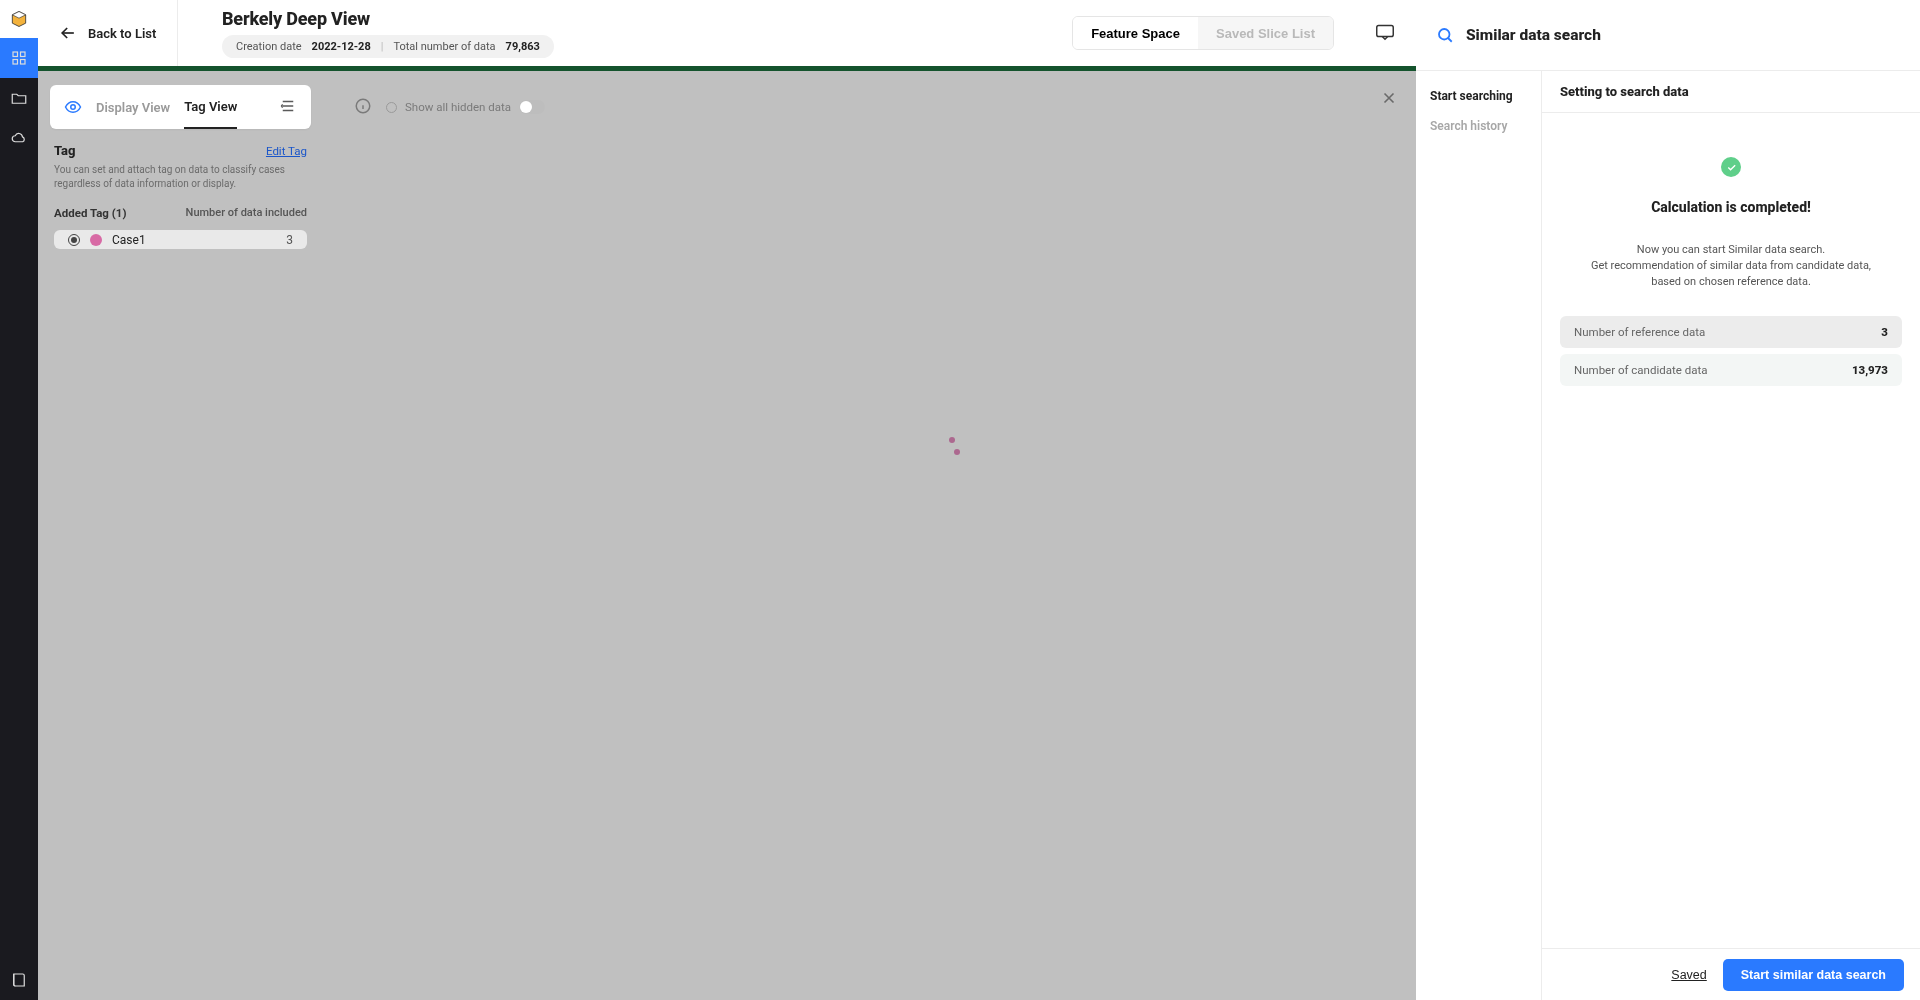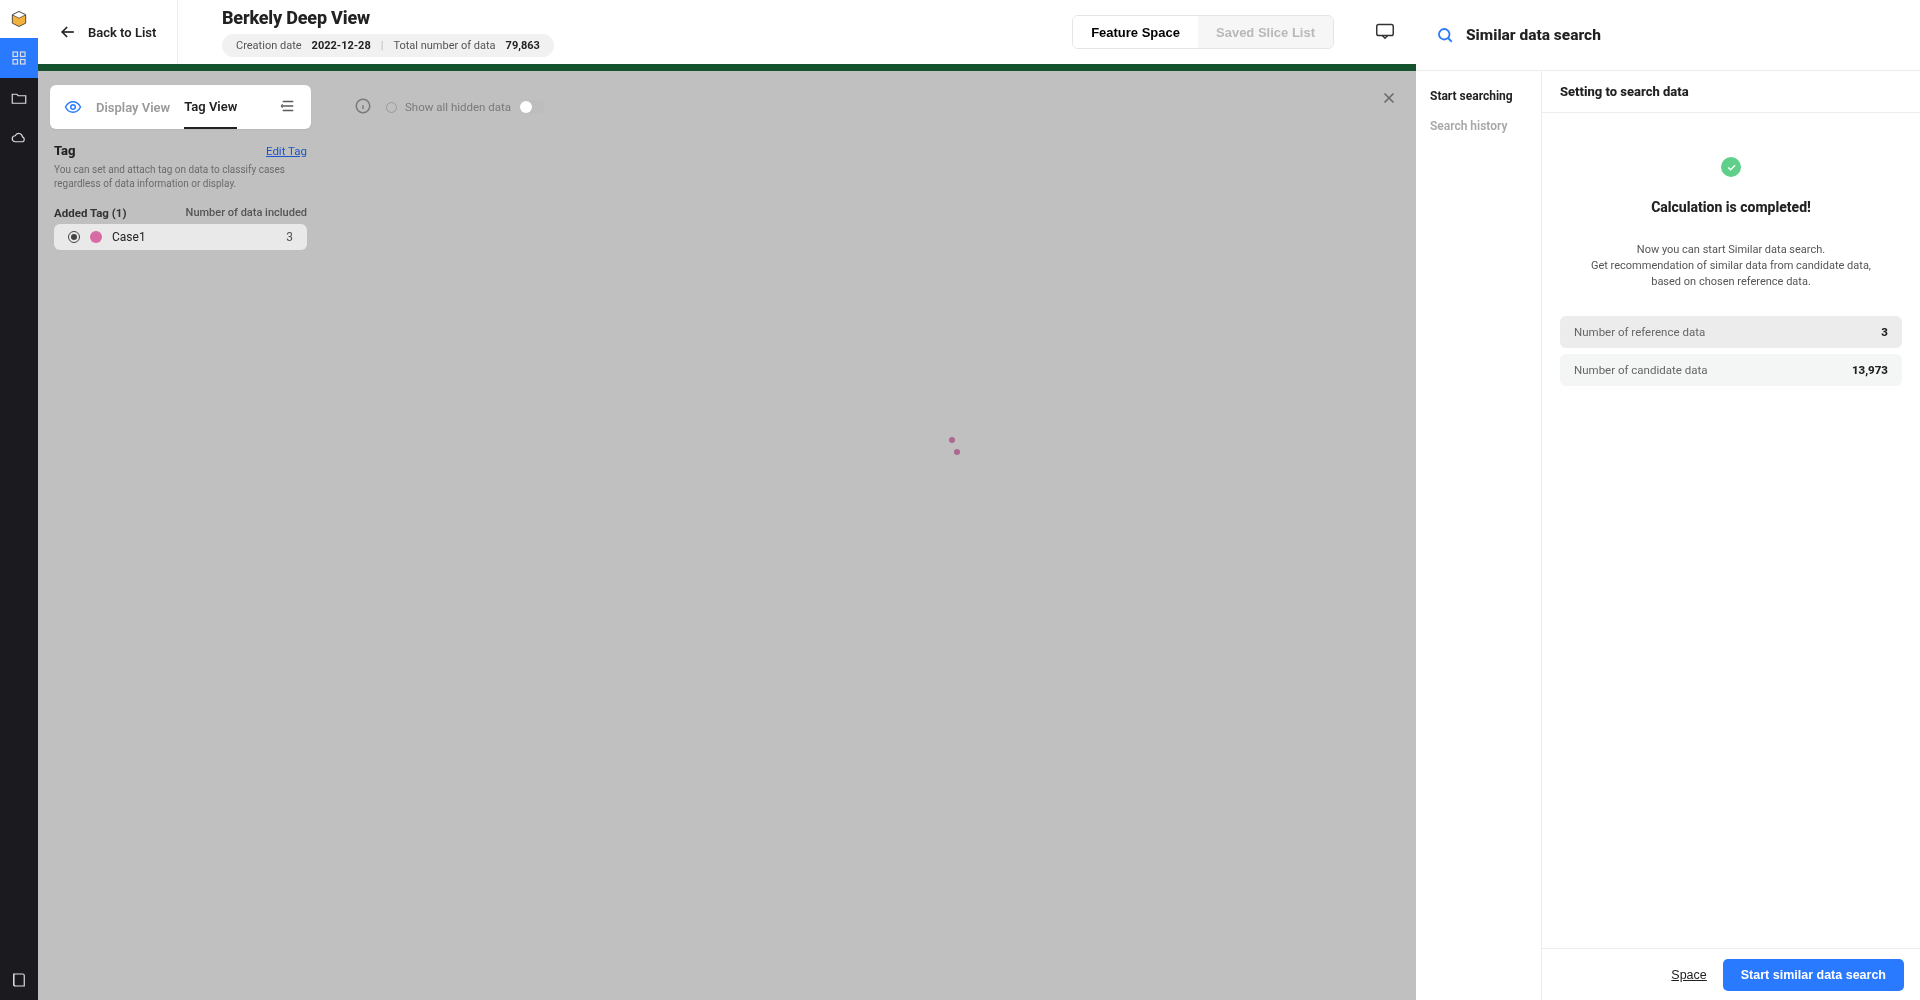--- a/index.html
+++ b/index.html
@@ -12,21 +12,21 @@
   .rail-item { width: 38px; height: 40px; display:flex; align-items:center; justify-content:center; cursor:pointer; }
   .rail-item.active { background:#2a7aff; }
   .rail-spacer { flex:1; }
   .rail svg { width:18px; height:18px; stroke:#ddd; fill:none; stroke-width:1.6; }
   .rail-logo svg { width:20px; height:20px; }
 
   
   .page { flex:1; display:flex; flex-direction:column; background:#fff; position:relative; min-width:0; }
 
   
-  .header { height:71px; border-bottom:7px solid #14532d; display:flex; align-items:center; padding:0 20px 0 0; gap:18px; flex-shrink:0; }
+  .header { height:71px; border-bottom:5px solid #14532d; display:flex; align-items:center; padding:0 20px 0 0; gap:18px; flex-shrink:0; }
   .back-area { width:140px; border-right:1px solid #ececec; height:100%; display:flex; align-items:center; gap:10px; padding-left:20px; cursor:pointer; }
   .back-area svg { width:20px; height:20px; stroke:#222; fill:none; stroke-width:2; }
   .back-label { font-weight:600; font-size:13px; }
   .title-block { display:flex; flex-direction:column; gap:6px; padding-left:26px; }
   .page-title { font-size:18px; font-weight:800; letter-spacing:-0.2px; }
   .meta-pill { background:#f1f1f1; border-radius:16px; padding:5px 14px; font-size:11px; color:#555; display:flex; gap:10px; align-items:flex-start; }
   .meta-pill b { color:#222; font-weight:700; }
   .meta-sep { color:#bbb; }
   .header-spacer { flex:1; }
   .seg { display:flex; border:1px solid #e5e5e5; border-radius:6px; overflow:hidden; height:34px; }
@@ -48,21 +48,21 @@
   .view-tabs .tray { margin-left:auto; cursor:pointer; }
   .view-tabs .tray svg { width:18px; height:18px; stroke:#5a5a5a; fill:none; stroke-width:2; }
 
   .tag-block { margin-top:14px; padding:0 4px; }
   .tag-head { display:flex; justify-content:space-between; align-items:flex-end; }
   .tag-head h4 { font-size:13px; font-weight:800; }
   .edit-tag { font-size:11.5px; color:#1b56c9; text-decoration:underline; cursor:pointer; }
   .tag-desc { font-size:10px; color:#6b6b6b; margin-top:5px; line-height:1.35; }
   .added-row { display:flex; justify-content:space-between; font-size:11.5px; font-weight:700; color:#333; margin-top:16px; }
   .added-row .col2 { font-weight:500; color:#555; font-size:11px; }
-  .tag-item { margin-top:4px; background:#e9e9e9; border-radius:6px; height:26px; display:flex; align-items:center; padding:0 14px; gap:10px; font-size:12px; }
+  .tag-item { margin-top:10px; background:#e9e9e9; border-radius:6px; height:19px; display:flex; align-items:center; padding:0 14px; gap:10px; font-size:12px; }
   .radio { width:12px; height:12px; border-radius:50%; border:1.6px solid #444; display:flex; align-items:center; justify-content:center; }
   .radio .dot { width:6px; height:6px; border-radius:50%; background:#444; }
   .swatch { width:12px; height:12px; border-radius:50%; background:#d86aa5; }
   .tag-item .count { margin-left:auto; color:#555; }
 
   
   .plot { flex:1; position:relative; }
   .plot-dot { position:absolute; width:6px; height:6px; border-radius:50%; background:#c86aa0; }
 
   
@@ -281,18 +281,18 @@
           </div>
           <div class="stat-group2">
             <div class="stat-row light">
               <span class="label">Number of candidate data</span>
               <span class="val">13,973</span>
             </div>
           </div>
         </div>
       </div>
       <div class="drawer-footer">
-        <button class="btn-cancel">Space</button>
+        <button class="btn-cancel">Saved</button>
         <button class="btn-primary">Start similar data search</button>
       </div>
     </div>
   </div>
 </aside>
 
 </body></html>

